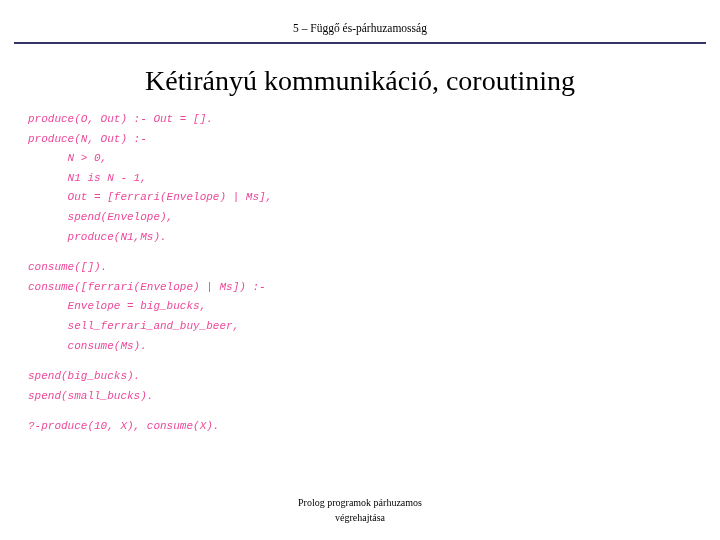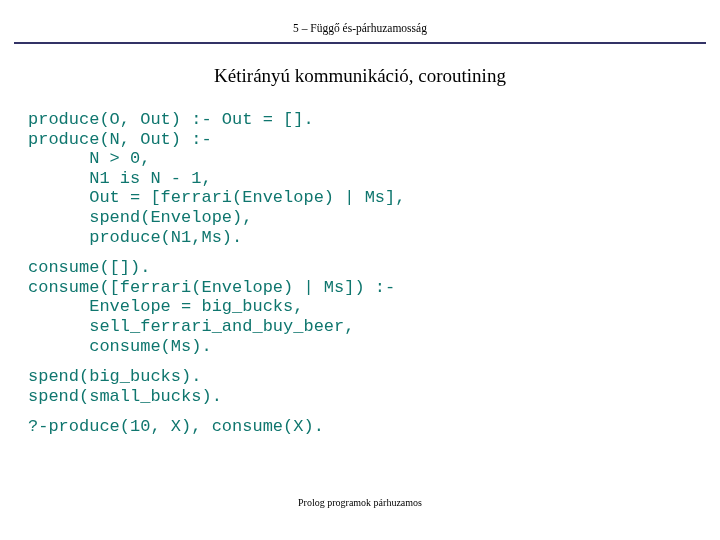--- a/index.html
+++ b/index.html
@@ -36,33 +36,34 @@
     height: 0;
     border-top: 2px solid #333366;
   }
   .title {
     position: absolute;
     top: 65px;
     left: 0;
     width: 720px;
     text-align: center;
     font-family: "Liberation Serif", serif;
-    font-size: 19px;
+    font-size: 28px;
     color: #000000;
   }
   .code-block {
     position: absolute;
     left: 28px;
     top: 110px;
     width: 660px;
     font-family: "Liberation Mono", monospace;
-    font-size: 17px;
+    font-size: 11px;
     line-height: 19.6px;
-    color: #0f766e;
+    color: #ec4899;
     white-space: pre;
+    font-style: italic;
   }
   .code-block .blank {
     display: block;
     height: 11px;
   }
   .code-line {
     display: block;
     white-space: pre;
   }
   .footer {
@@ -84,15 +85,16 @@
 
   <div class="header-text">5 – Függő és-párhuzamosság</div>
   <div class="header-rule" style="border-top-color: rgb(51, 51, 102);"></div>
 
   <div class="title">Kétirányú kommunikáció, coroutining</div>
 
   <div class="code-block"><span class="code-line">produce(O, Out) :- Out = [].</span><span class="code-line">produce(N, Out) :-</span><span class="code-line">      N &gt; 0,</span><span class="code-line">      N1 is N - 1,</span><span class="code-line">      Out = [ferrari(Envelope) | Ms],</span><span class="code-line">      spend(Envelope),</span><span class="code-line">      produce(N1,Ms).</span><span class="blank"></span><span class="code-line">consume([]).</span><span class="code-line">consume([ferrari(Envelope) | Ms]) :-</span><span class="code-line">      Envelope = big_bucks,</span><span class="code-line">      sell_ferrari_and_buy_beer,</span><span class="code-line">      consume(Ms).</span><span class="blank"></span><span class="code-line">spend(big_bucks).</span><span class="code-line">spend(small_bucks).</span><span class="blank"></span><span class="code-line">?-produce(10, X), consume(X).</span></div>
 
   <div class="footer">
     <div>Prolog programok párhuzamos</div>
+    <div>végrehajtása</div>
   </div>
 
 </div>
 
 </body></html>

